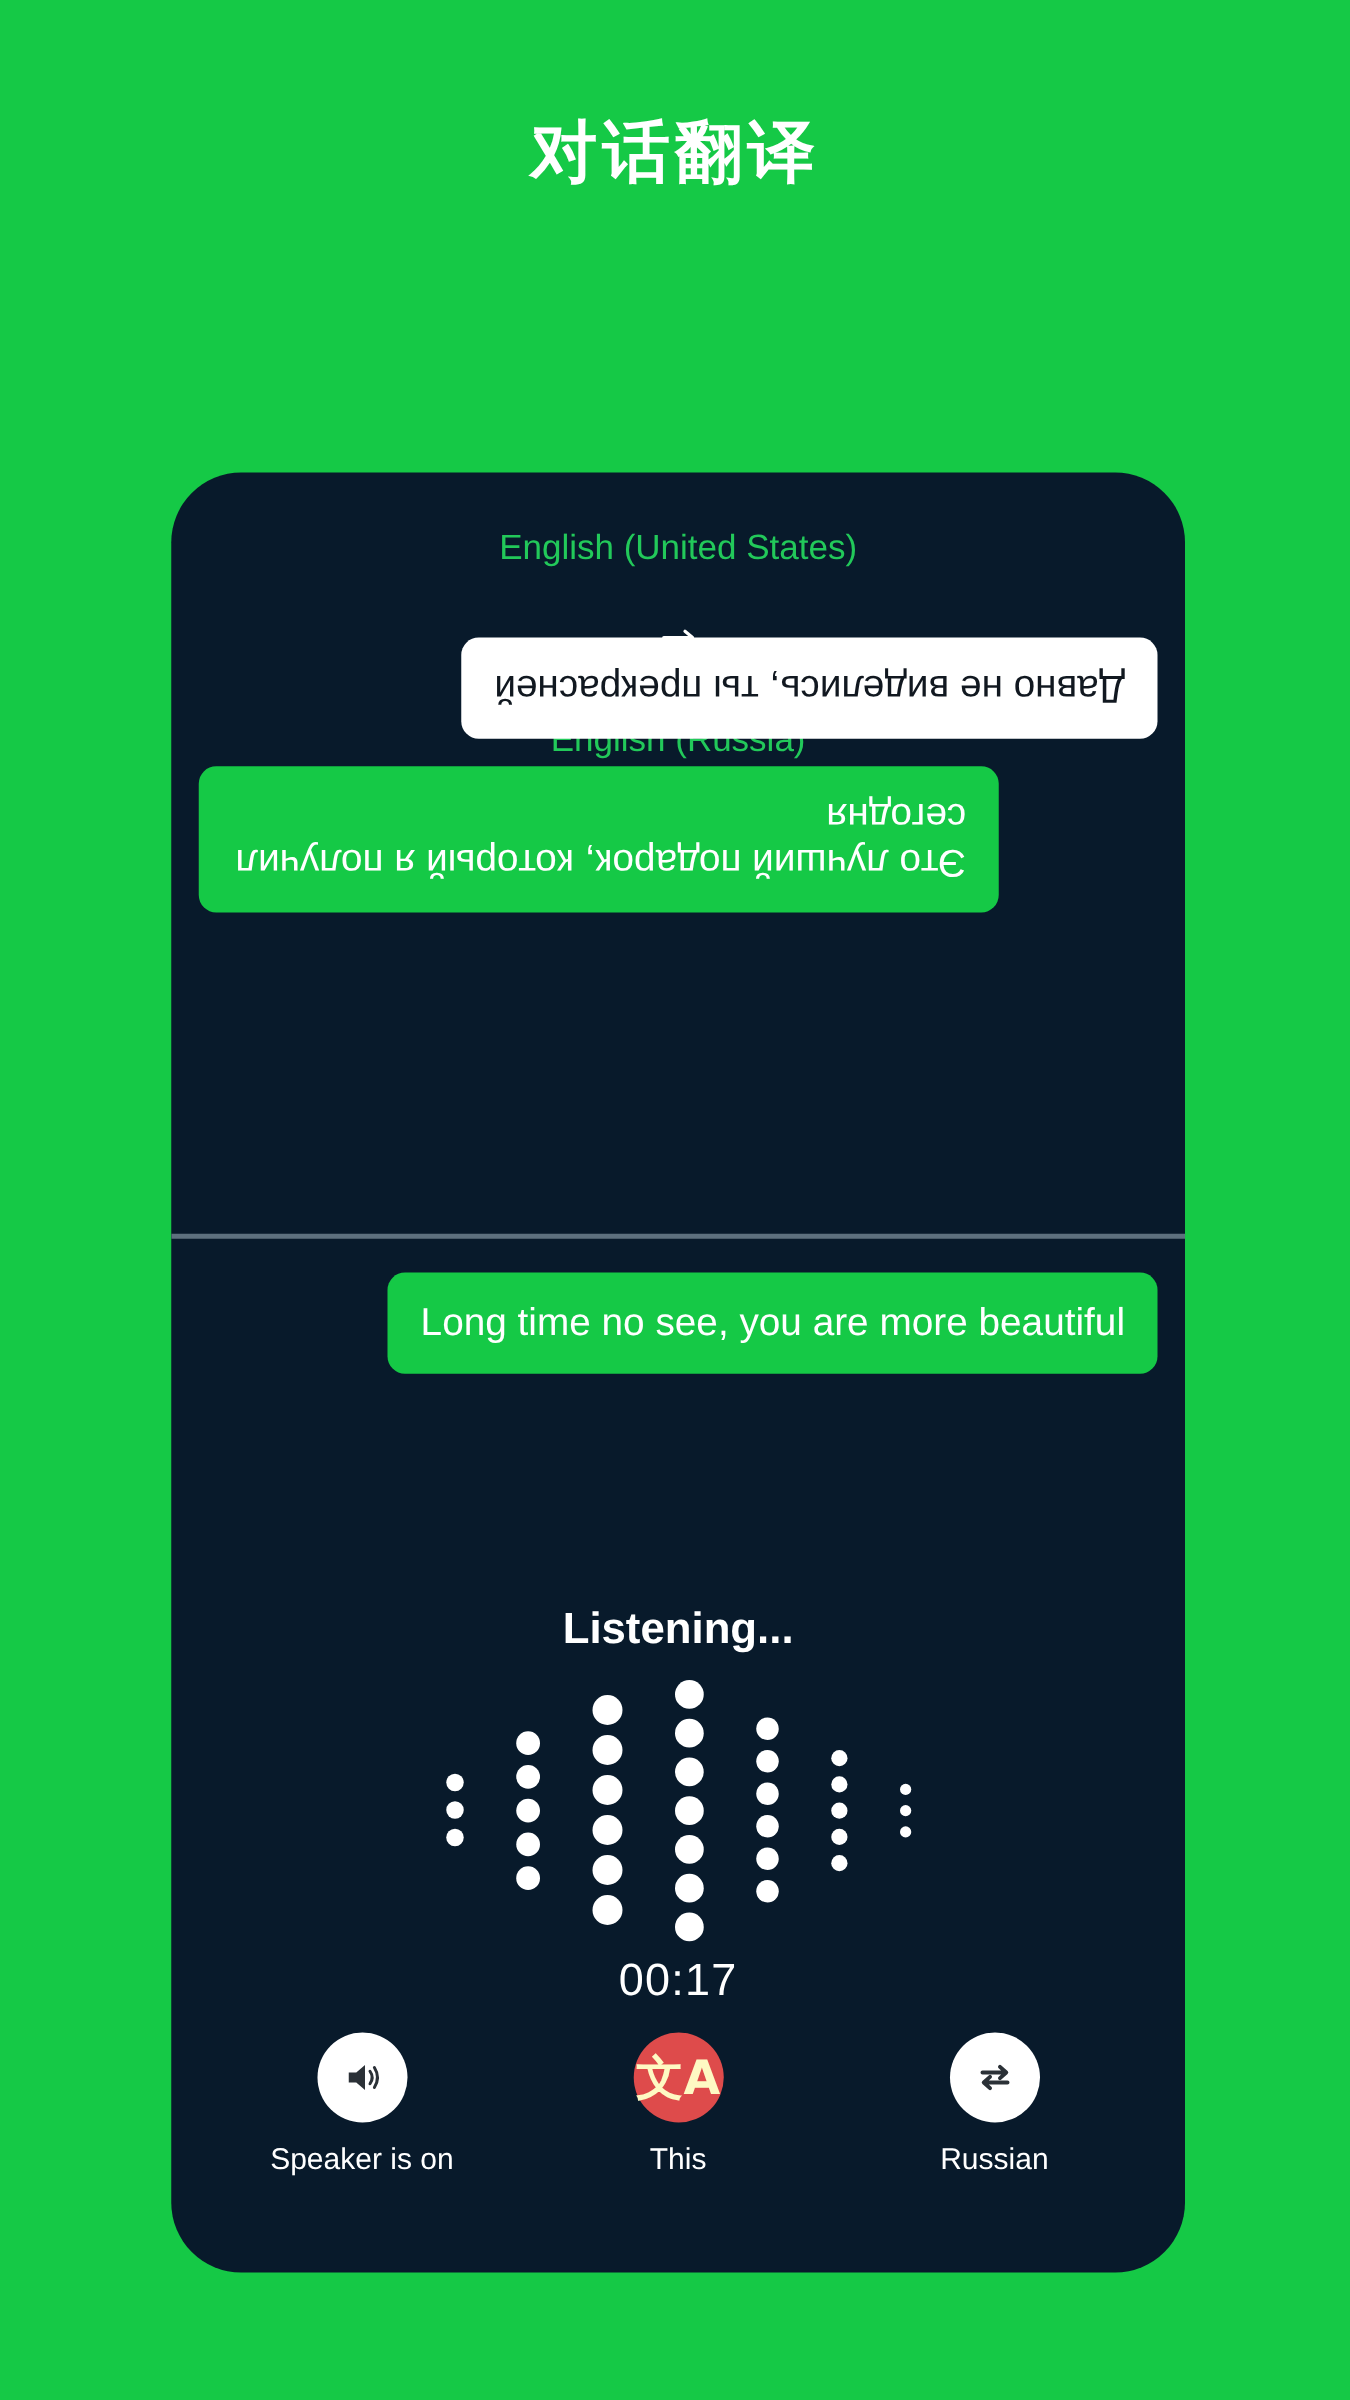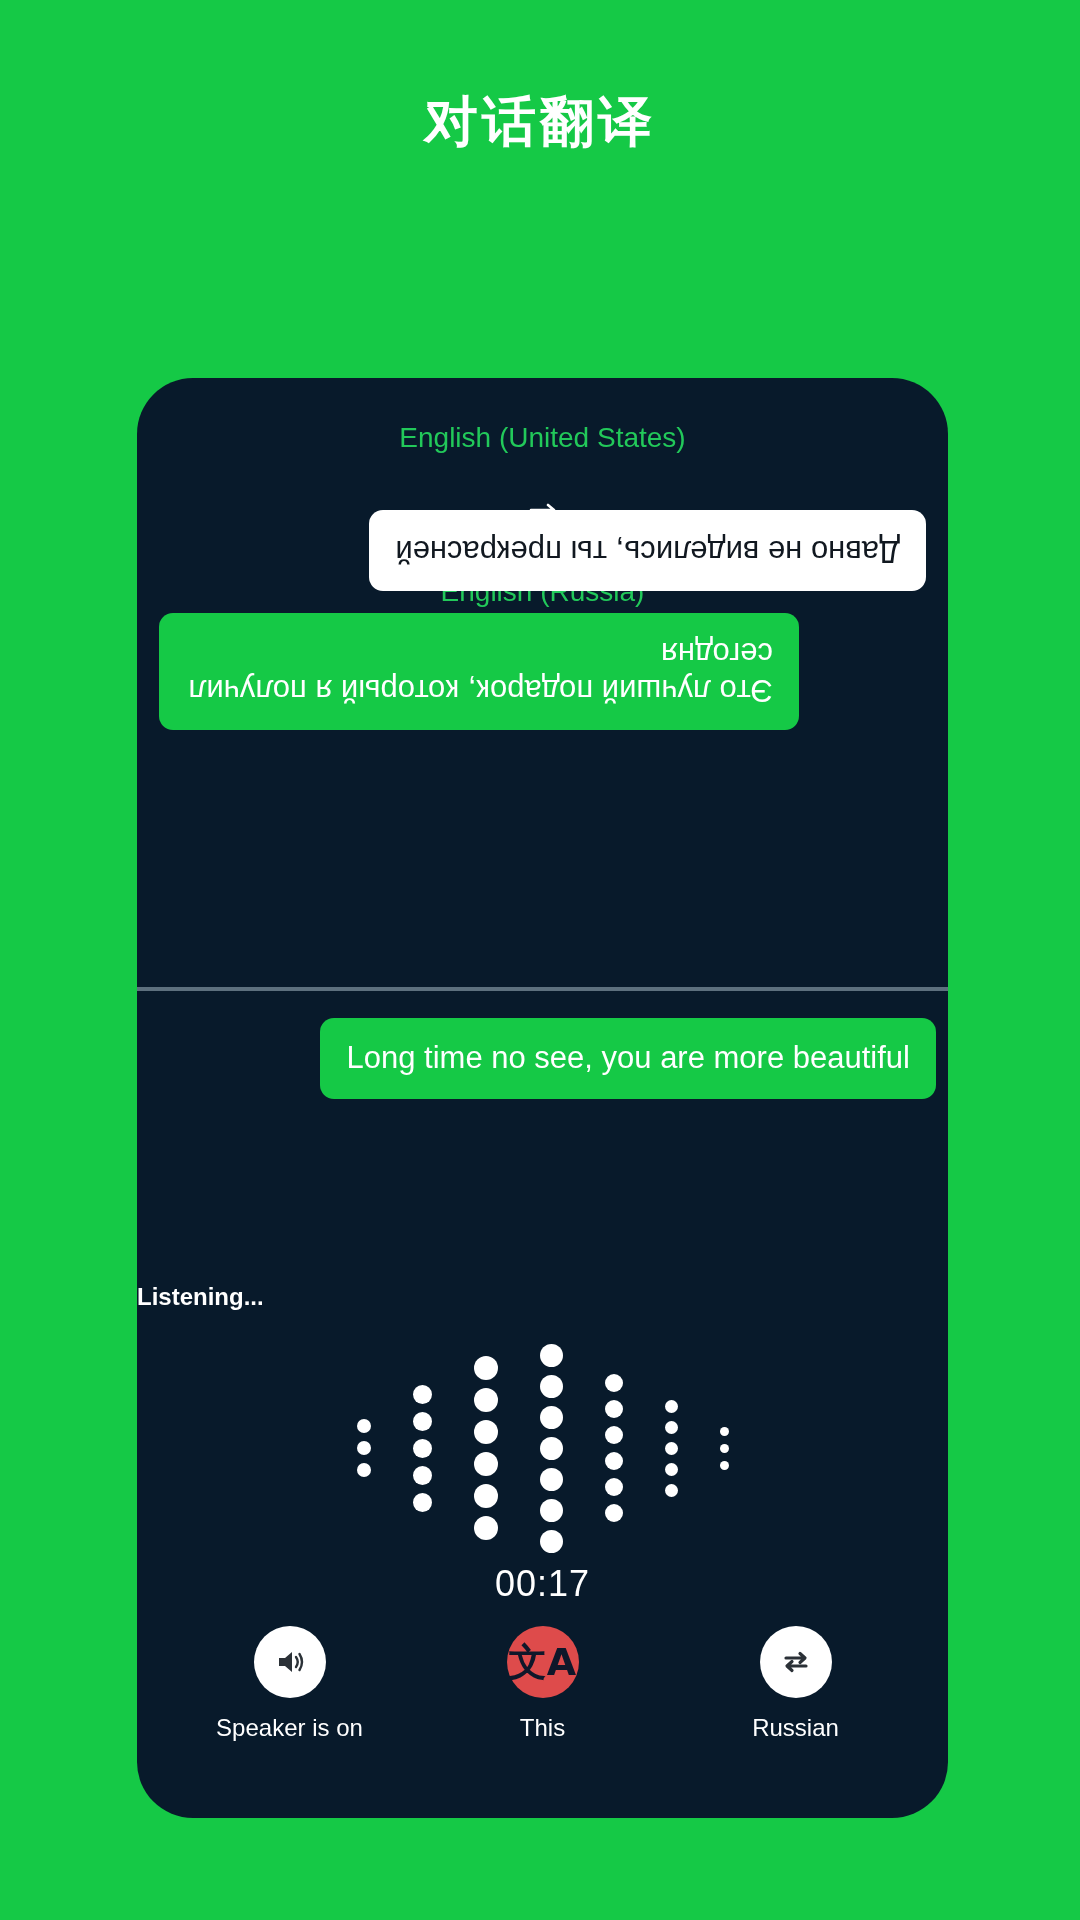--- a/index.html
+++ b/index.html
@@ -77,21 +77,21 @@
     height: 500px;
     box-sizing: border-box;
     padding: 0 22px;
     display: flex;
     flex-direction: column;
     justify-content: flex-end;
     transform: rotate(180deg);
   }
   .conv-bottom {
     position: absolute;
-    left: 10px;
+    left: 0;
     top: 618px;
     width: 811px;
     height: 270px;
     box-sizing: border-box;
     padding: 22px 22px 0 38px;
     display: flex;
     flex-direction: column;
   }
   .divider {
     position: absolute;
@@ -126,23 +126,23 @@
     background: #ffffff;
     color: #111820;
   }
 
   
   .listening-label {
     position: absolute;
     top: 905px;
     left: 0;
     width: 811px;
-    text-align: left;
-    color: #ffffff;
-    font-size: 24px;
+    text-align: center;
+    color: #ffffff;
+    font-size: 35px;
     font-weight: bold;
   }
 
   .waveform {
     position: absolute;
     top: 980px;
     left: 0;
     width: 811px;
     height: 180px;
     display: flex;
@@ -200,21 +200,21 @@
   }
   .action-circle.light { background: #ffffff; }
   .action-circle.red   { background: #DE4B4B; }
   .action-label {
     margin-top: 16px;
     color: #ffffff;
     font-size: 24px;
     white-space: nowrap;
   }
   .quit-glyph {
-    color: #0f172a;
+    color: #fef9c3;
     font-size: 38px;
     font-weight: bold;
     line-height: 1;
     font-family: "DejaVu Sans", "Liberation Sans", sans-serif;
   }
 </style>
 </head>
 <body>
 
 <div class="page-title">对话翻译</div>

